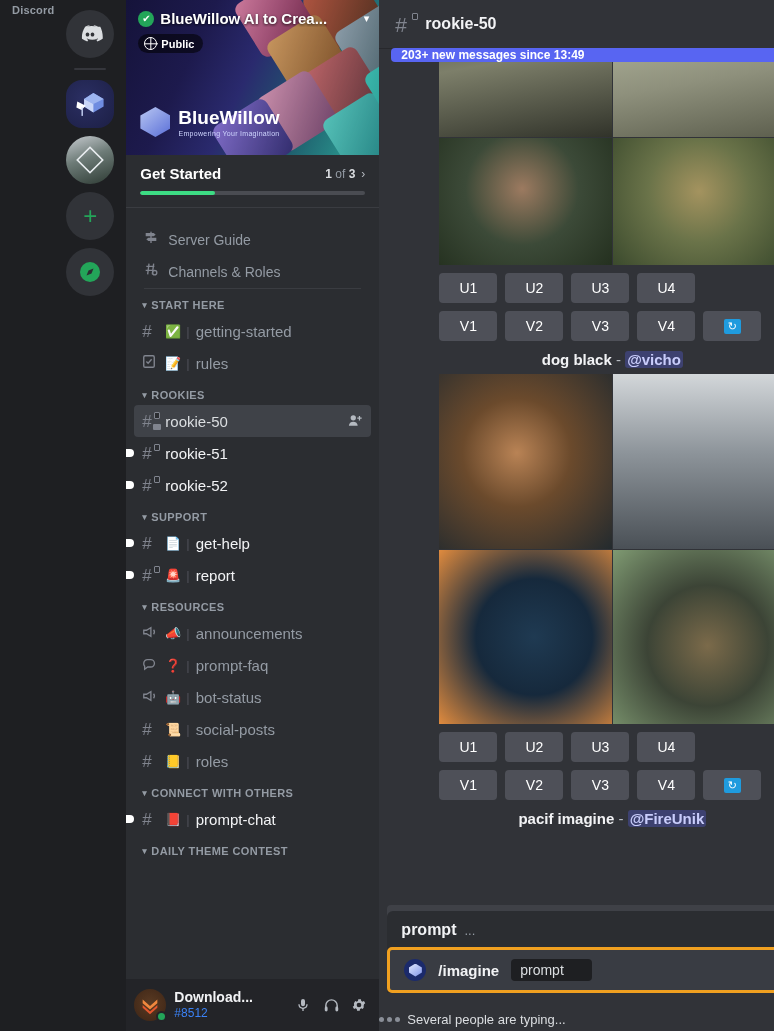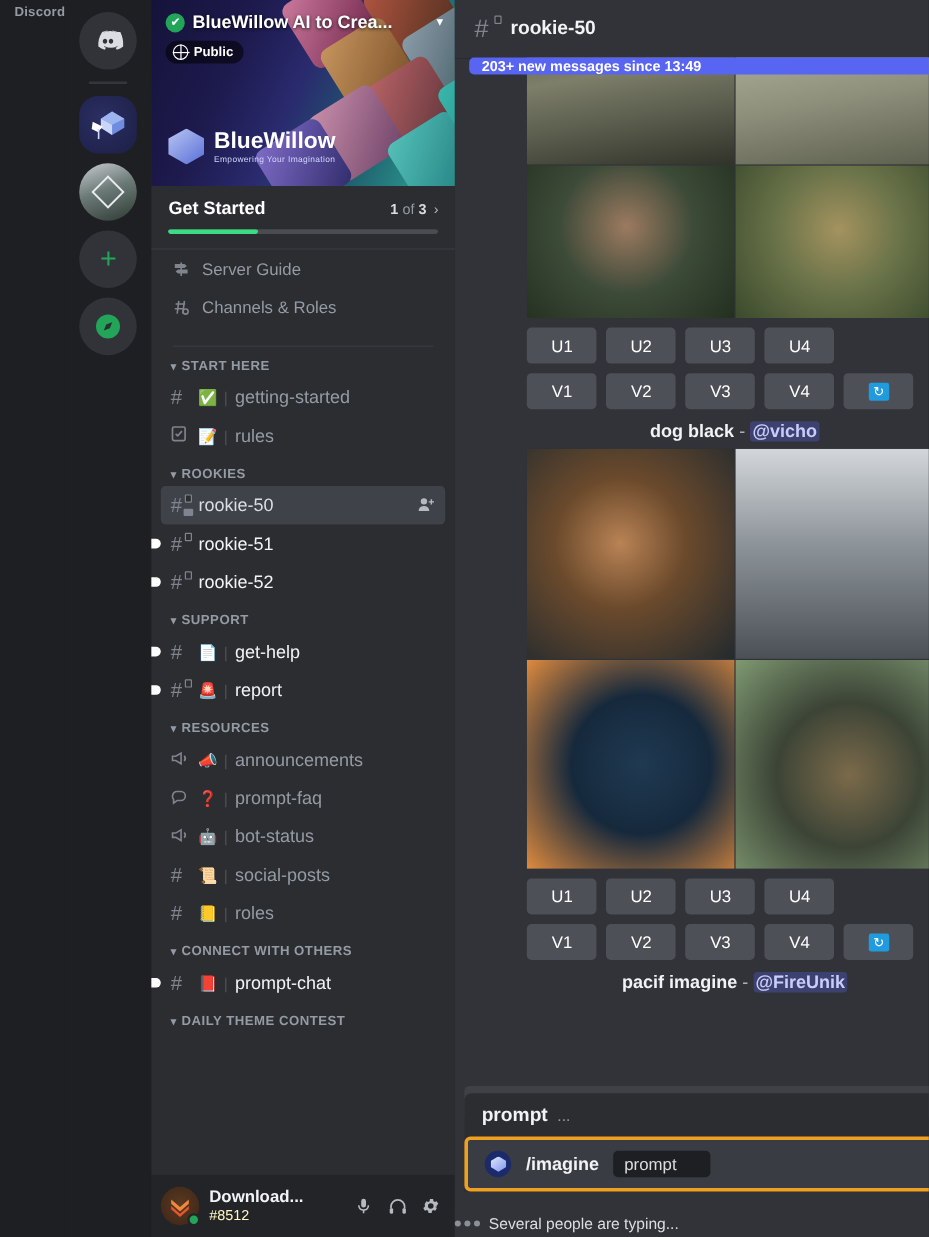--- a/index.html
+++ b/index.html
@@ -73,41 +73,41 @@
     margin-top: 7px; display: inline-flex; align-items: center; gap: 4px;
     background: rgba(0,0,0,.55); border-radius: 10px; padding: 3px 9px 3px 6px;
     color: #fff; font-size: 11px; font-weight: bold;
   }
   .globe {
     width: 13px; height: 13px; border-radius: 50%;
     border: 1.4px solid #fff; position: relative; flex: none;
   }
   .globe::before { content:""; position:absolute; left:50%; top:-1.4px; bottom:-1.4px; width:1.4px; background:#fff; transform:translateX(-50%); }
   .globe::after { content:""; position:absolute; top:50%; left:-1.4px; right:-1.4px; height:1.4px; background:#fff; transform:translateY(-50%); }
-  .wordmark { position: absolute; left: 14px; bottom: 18px; display: flex; align-items: center; gap: 8px; z-index: 3; }
+  .wordmark { position: absolute; left: 14px; bottom: 18px; display: flex; align-items: center; gap: 8px; z-index: 3; text-align: right; }
   .wm-logo {
     width: 30px; height: 30px; flex: none;
     background: linear-gradient(140deg,#b9c7f2,#5a6fd8);
     clip-path: polygon(50% 0,100% 28%,100% 72%,50% 100%,0 72%,0 28%);
   }
   .wm-text { color: #fff; font-size: 19px; font-weight: bold; line-height: 1; }
   .wm-sub { color: #cfd6ff; font-size: 7px; letter-spacing: .3px; margin-top: 3px; }
 
   .getstarted { padding: 10px 14px 12px; flex: none; border-bottom: 1px solid #3a3c41; }
   .gs-row { display: flex; align-items: center; }
   .gs-title { color: #fff; font-size: 15px; font-weight: bold; }
   .gs-count { margin-left: auto; font-size: 12px; color: #949ba4; }
   .gs-count b { color: #dbdee1; }
   .gs-arrow { color: #b5bac1; font-size: 12px; margin-left: 6px; }
   .gs-bar { margin-top: 9px; height: 4px; background: #4a4c52; border-radius: 2px; overflow: hidden; }
   .gs-fill { height: 100%; background: #3ddc84; border-radius: 2px; }
 
   .chanlist { flex: 1; overflow: hidden; padding: 8px 8px 0 8px; }
   .navrow {
-    display: flex; align-items: flex-start; gap: 8px; height: 32px;
+    display: flex; align-items: flex-end; gap: 8px; height: 32px;
     padding: 0 8px; border-radius: 4px; color: #949ba4; font-size: 14px;
   }
   .navrow .ic { width: 18px; text-align: center; font-size: 14px; color: #80848e; flex: none; }
   .divider { height: 1px; background: #3a3c41; margin: 8px 10px; }
 
   .cat {
     display: flex; align-items: center; gap: 4px;
     margin-top: 10px; padding: 0 8px 4px;
     color: #949ba4; font-size: 11px; font-weight: bold; letter-spacing: .4px;
   }
@@ -147,21 +147,21 @@
     width: 32px; height: 32px; border-radius: 50%; position: relative; flex: none;
     background: radial-gradient(circle at 50% 45%, #5a3a22 0%, #3b2416 100%);
     display: flex; align-items: center; justify-content: center;
     color: #ef7f3c; font-size: 18px; line-height: 1;
   }
   .status {
     position: absolute; right: -1px; bottom: -1px; width: 11px; height: 11px;
     border-radius: 50%; background: #23a559; border: 2.5px solid #232428;
   }
   .uname { color: #f2f3f5; font-size: 14px; font-weight: bold; line-height: 1.1; max-width: 92px; overflow: hidden; white-space: nowrap; text-overflow: ellipsis; }
-  .utag { color: #fef9c3; font-size: 12px; line-height: 1.2; }
+  .utag { color: #3b82f6; font-size: 12px; line-height: 1.2; }
   .uicons { margin-left: auto; display: flex; gap: 4px; align-items: center; color: #b5bac1; }
   .uicons span { width: 24px; height: 24px; display: flex; align-items: center; justify-content: center; font-size: 15px; }
 
   
   .main { flex: 1; background: #313338; display: flex; flex-direction: column; min-width: 0; position: relative; }
   .chanhead {
     height: 48px; flex: none; display: flex; align-items: center; gap: 8px;
     padding: 0 16px; box-shadow: 0 1px 0 rgba(0,0,0,.2);
   }
   .chanhead .hash { width: 22px; font-size: 21px; color: #80848e; }

